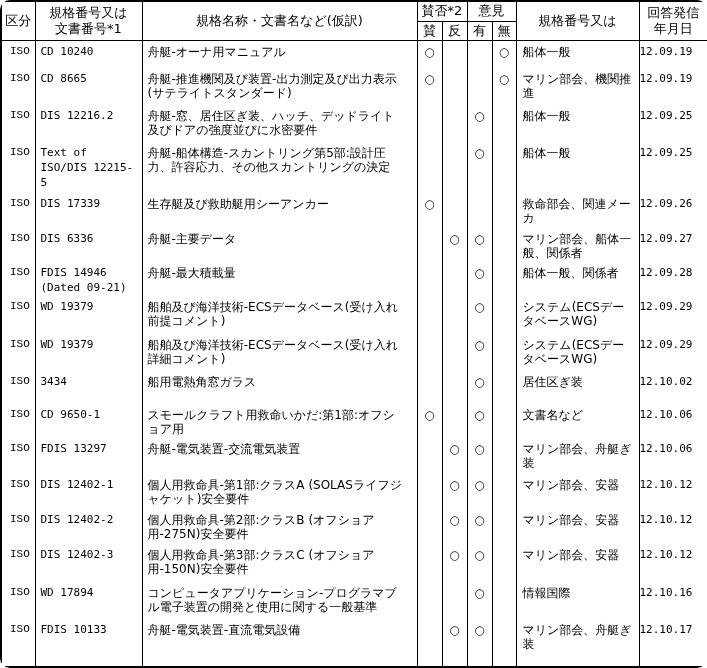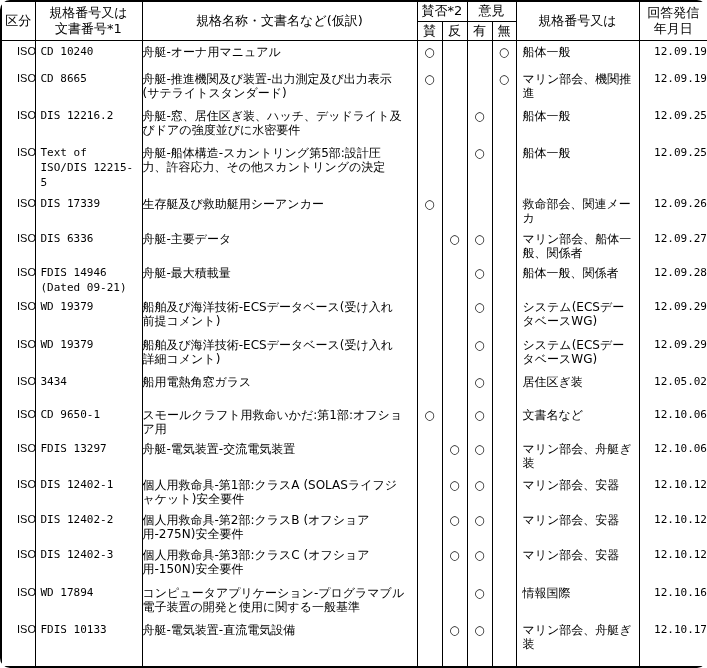--- a/index.html
+++ b/index.html
@@ -20,26 +20,26 @@
     vertical-align:middle; white-space:pre-line; line-height:1.25;
     padding:1px 0;
   }
   thead tr.h1 { height:20px; }
   thead tr.h2 { height:19px; }
   tbody td {
     border-top:none; border-bottom:none;
     vertical-align:top; font-size:12px; line-height:1.18;
     padding-top:4px;
   }
-  td.c-cat  { padding-left:15px;  font-family:Liberation Sans, sans-serif; font-size:11px; }
+  td.c-cat  { padding-left:8px;  font-family:Liberation Mono, monospace; font-size:11px; }
   td.c-num  { padding-left:5px; padding-right:3px; font-family:"DejaVu Sans Mono", monospace; font-size:11px; line-height:1.35; word-wrap:break-word; }
-  td.c-name { padding-right:12px; }
+  td.c-name { padding-left:5px; padding-right:12px; }
   td.c-mark { text-align:center; font-size:12px; }
   td.c-com  { padding-left:6px; padding-right:5px; }
-  td.c-date { text-align:right; font-family:"DejaVu Sans Mono", monospace; font-size:11px; padding-top:5px; }
+  td.c-date { text-align:left; font-family:"DejaVu Sans Mono", monospace; font-size:11px; padding-top:5px; }
   tbody tr:nth-child(1)  { height:28px; }
   tbody tr:nth-child(2)  { height:37px; }
   tbody tr:nth-child(3)  { height:37px; }
   tbody tr:nth-child(4)  { height:51px; }
   tbody tr:nth-child(5)  { height:35px; }
   tbody tr:nth-child(6)  { height:34px; }
   tbody tr:nth-child(7)  { height:33px; }
   tbody tr:nth-child(8)  { height:38px; }
   tbody tr:nth-child(9)  { height:37px; }
   tbody tr:nth-child(10) { height:33px; }
@@ -188,21 +188,21 @@
     </tr>
         <tr>
       <td class="c-cat">ISO</td>
       <td class="c-num">3434</td>
       <td class="c-name">船用電熱角窓ガラス</td>
       <td class="c-mark"></td>
       <td class="c-mark"></td>
       <td class="c-mark">○</td>
       <td class="c-mark"></td>
       <td class="c-com">居住区ぎ装</td>
-      <td class="c-date">12.05.02</td>
+      <td class="c-date">12.10.02</td>
     </tr>
         <tr>
       <td class="c-cat">ISO</td>
       <td class="c-num">CD 9650-1</td>
       <td class="c-name">スモールクラフト用救命いかだ:第1部:オフショア用</td>
       <td class="c-mark">○</td>
       <td class="c-mark"></td>
       <td class="c-mark">○</td>
       <td class="c-mark"></td>
       <td class="c-com">文書名など</td>

